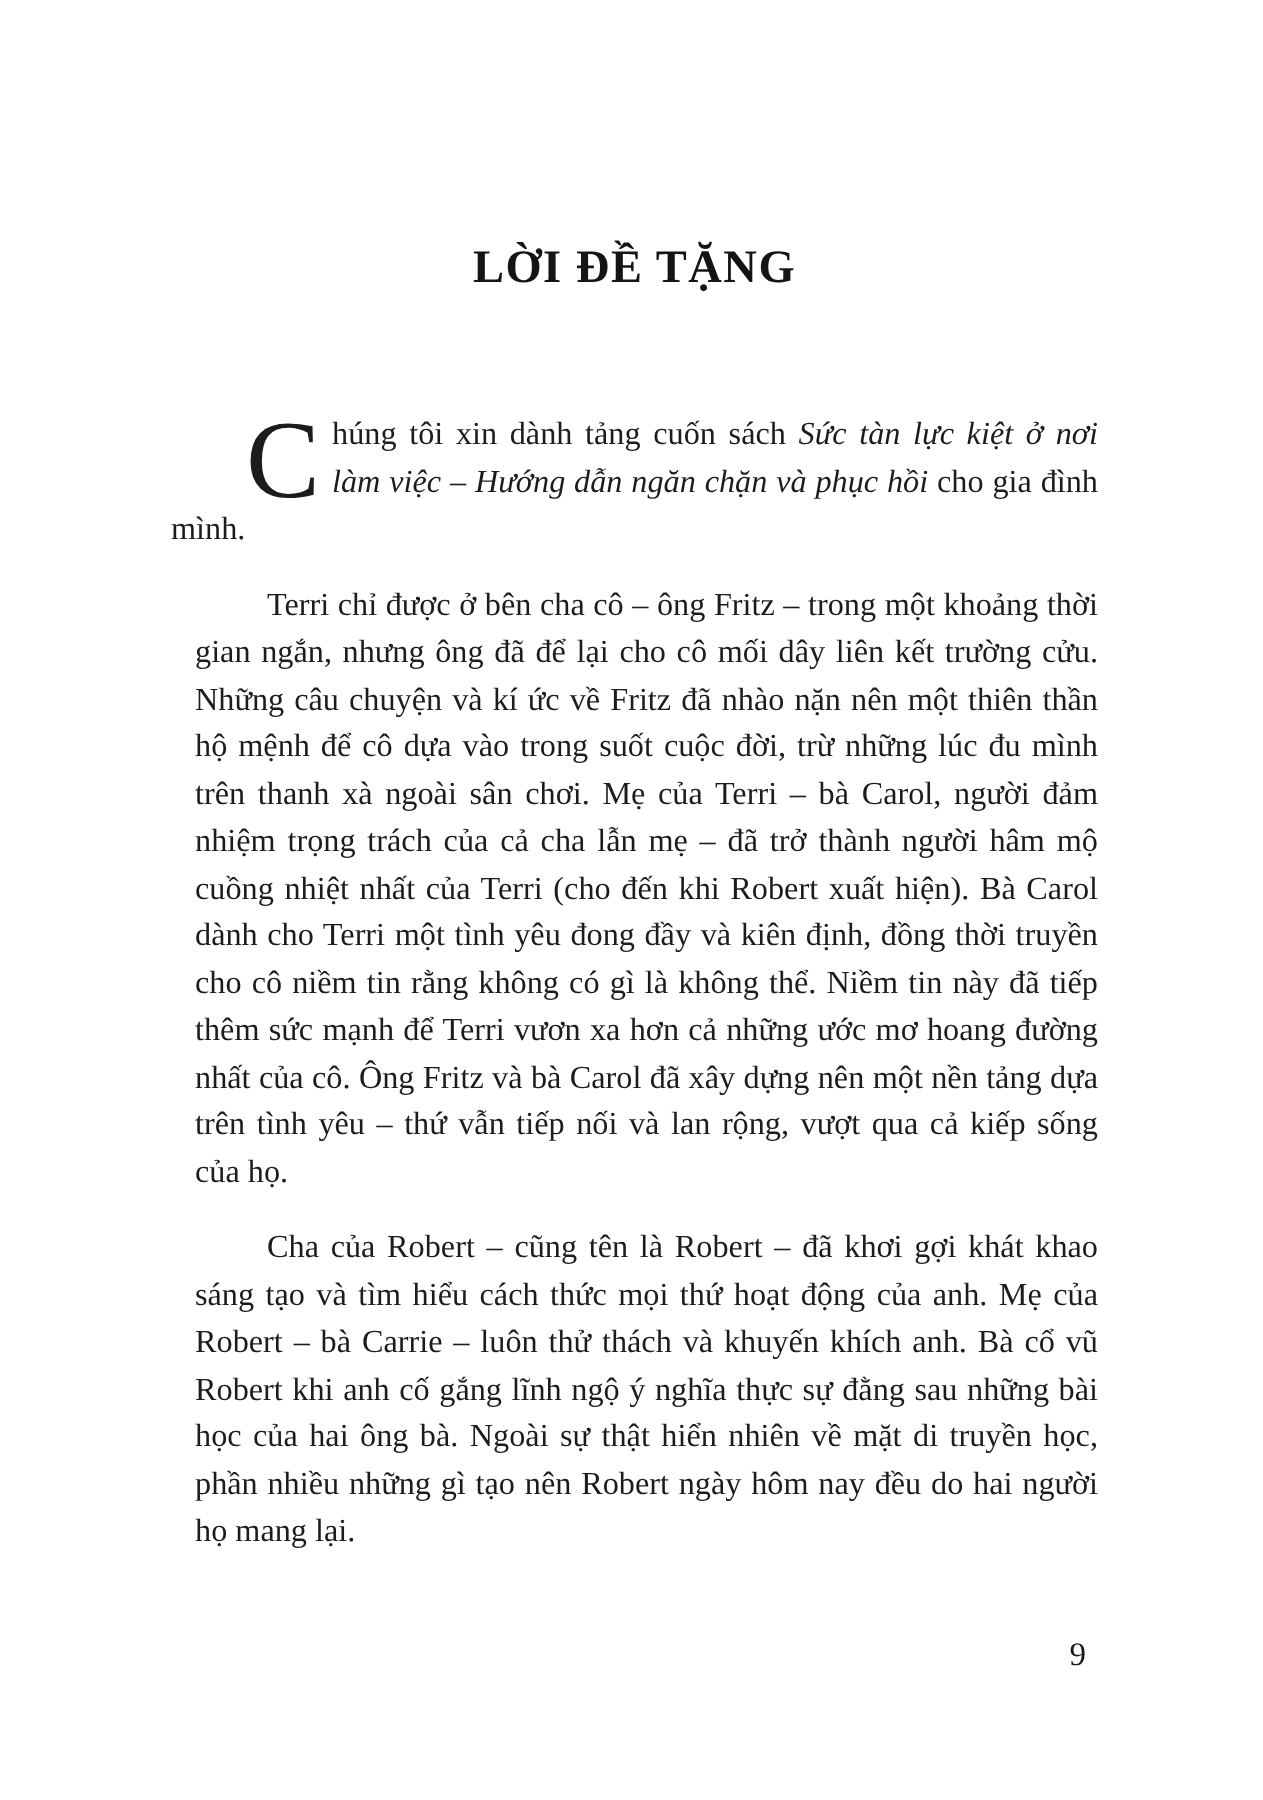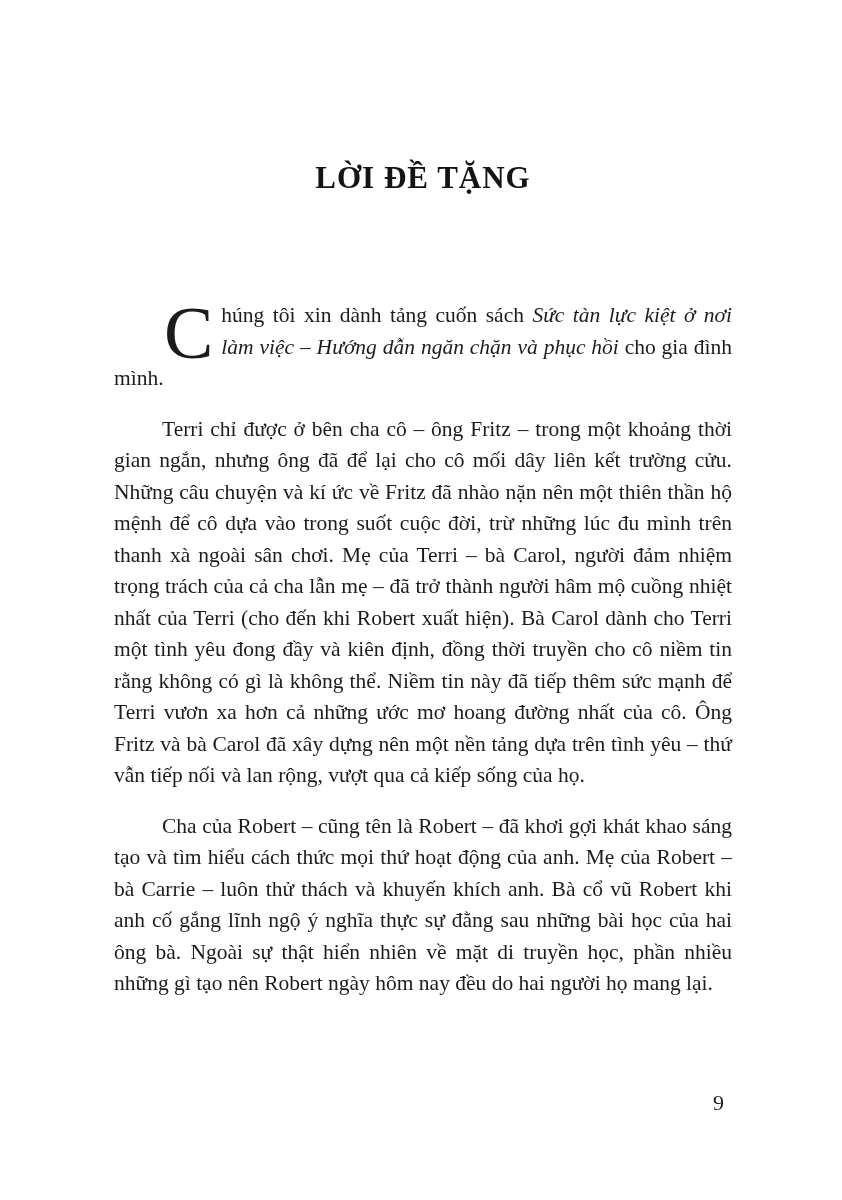--- a/index.html
+++ b/index.html
@@ -23,33 +23,34 @@
     top: 160px;
     width: 618px;
   }
   .chapter-title {
     text-align: center;
     font-family: "Liberation Serif", serif;
     font-weight: 700;
     font-size: 31px;
     letter-spacing: 1px;
     color: #141414;
-    margin: 0 0 104px 0;
+    margin: 0 0 78px 0;
   }
   .body-text {
     font-size: 21.5px;
     line-height: 31.5px;
     text-align: justify;
     color: #1c1c1c;
   }
   p.para {
     margin: 0 0 19px 0;
   }
   p.para.indent {
     text-indent: 48px;
+    margin-left: 16px;
   }
   .dropcap {
     float: left;
     font-size: 74px;
     line-height: 58px;
     padding-top: 4px;
     margin: 0 8px 0 50px;
     font-family: "Liberation Serif", serif;
     color: #1c1c1c;
   }

